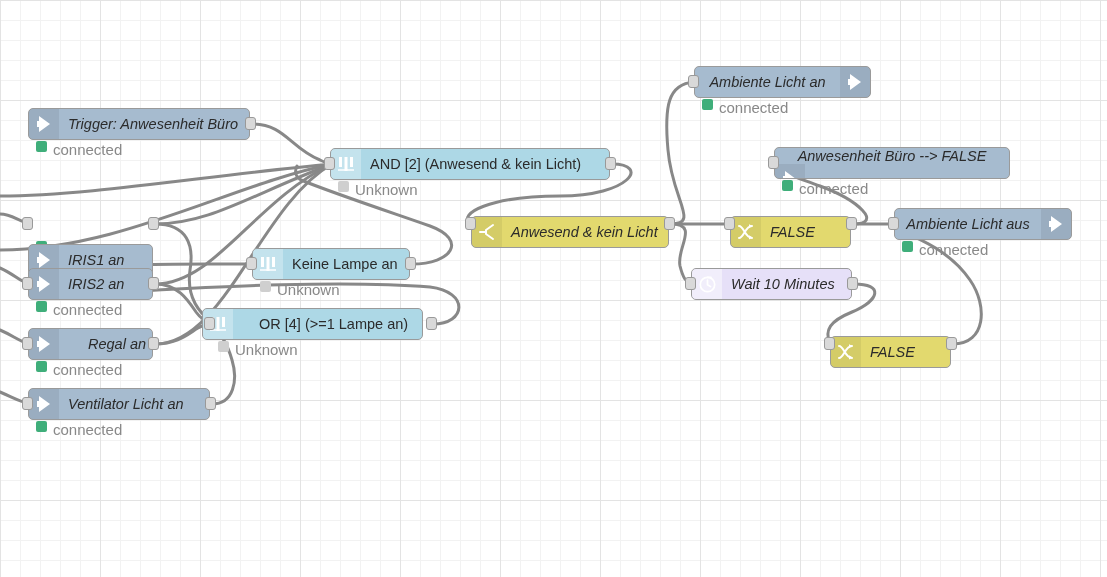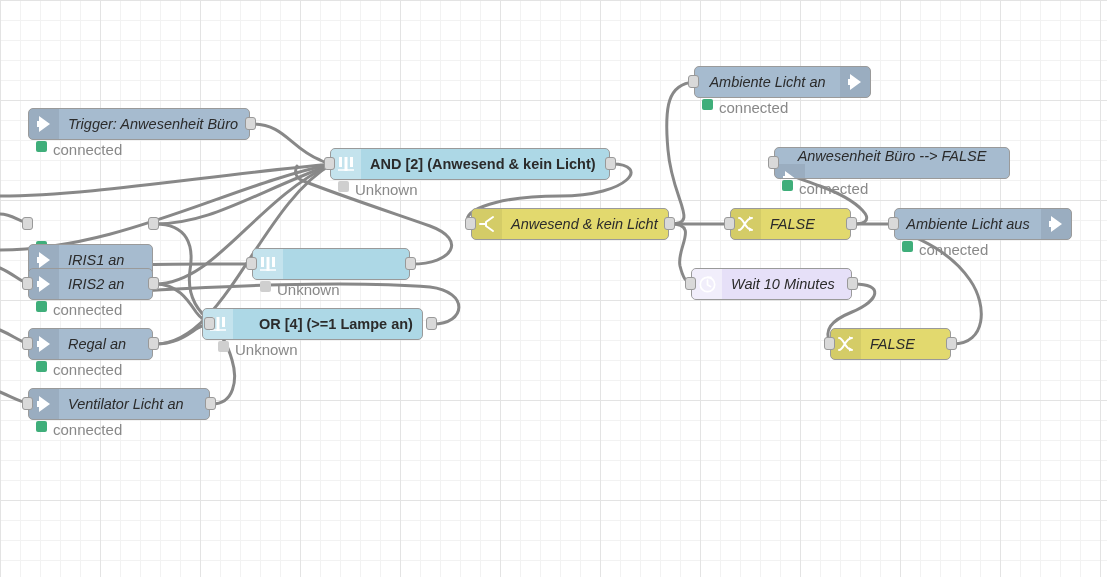--- a/index.html
+++ b/index.html
@@ -75,23 +75,23 @@
     padding: 0 9px;
     white-space: nowrap;
   }
   .node.icon-right .ico { order: 2; }
   .node.icon-right .lbl { order: 1; justify-content: center; }
   .node.upright .lbl { font-style: normal; }
 
   
   .n-blue      { background: #a6bbcf; }
   .n-blue .ico { background: rgba(0,0,0,0.07); }
-  .n-lblue       { background: #add8e6; font-weight: bold; }
+  .n-lblue       { background: #add8e6; }
   .n-lblue .ico  { background: rgba(255,255,255,0.28); }
-  .n-yellow      { background: #e2d96e; }
+  .n-yellow      { background: #e2d96e; margin-top: 8px; }
   .n-yellow .ico { background: rgba(0,0,0,0.06); }
   .n-lav       { background: #e6e0f8; }
   .n-lav .ico  { background: rgba(255,255,255,0.45); }
 
   
   .port {
     position: absolute;
     width: 11px;
     height: 13px;
     background: #d9d9d9;
@@ -204,21 +204,21 @@
           </svg>
         </div>
         <div class="lbl">IRIS2 an</div>
       </div>
       <div class="port" style="left: 22px; top: 277px;"></div>
       <div class="port" style="left: 148px; top: 277px;"></div>
       <div class="status" style="left: 36px; top: 301px;">
         <span class="dot green"></span>
         <span>connected</span>
       </div>
-      <div class="node n-blue" style="left: 28px; top: 328px; width: 125px;">
+      <div class="node n-blue" style="left: 28px; top: 328px; width: 125px; gap: 20px;">
         <div class="ico">
           <svg width="16" height="18" viewBox="0 0 16 18">
             <path d="M3 1 L3 6 L1 6 L1 12 L3 12 L3 17 L14 9 Z" fill="#ffffff"></path>
           </svg>
         </div>
         <div class="lbl">Regal an</div>
       </div>
       <div class="port" style="left: 22px; top: 337px;"></div>
       <div class="port" style="left: 148px; top: 337px;"></div>
       <div class="status" style="left: 36px; top: 361px;">
@@ -239,20 +239,21 @@
         <span class="dot green"></span>
         <span>connected</span>
       </div>
       <div class="node n-lblue upright" style="left: 252px; top: 248px; width: 158px;">
         <div class="ico">
           <svg width="18" height="18" viewBox="0 0 18 18">
             <path d="M2 2 h3 v10 h-3 z M7.5 2 h3 v14 h-3 z M13 2 h3 v10 h-3 z" fill="#ffffff"></path>
             <path d="M1 15 h16" stroke="#ffffff" stroke-width="1.6" fill="none"></path>
           </svg>
         </div>
+        <div class="lbl">Keine Lampe an</div>
       </div>
       <div class="port" style="left: 246px; top: 257px;"></div>
       <div class="port" style="left: 405px; top: 257px;"></div>
       <div class="status" style="left: 260px; top: 281px;">
         <span class="dot grey"></span>
         <span>Unknown</span>
       </div>
       <div class="node n-lblue upright" style="left: 202px; top: 308px; width: 221px; gap: 17px;">
         <div class="ico">
           <svg width="18" height="18" viewBox="0 0 18 18">

